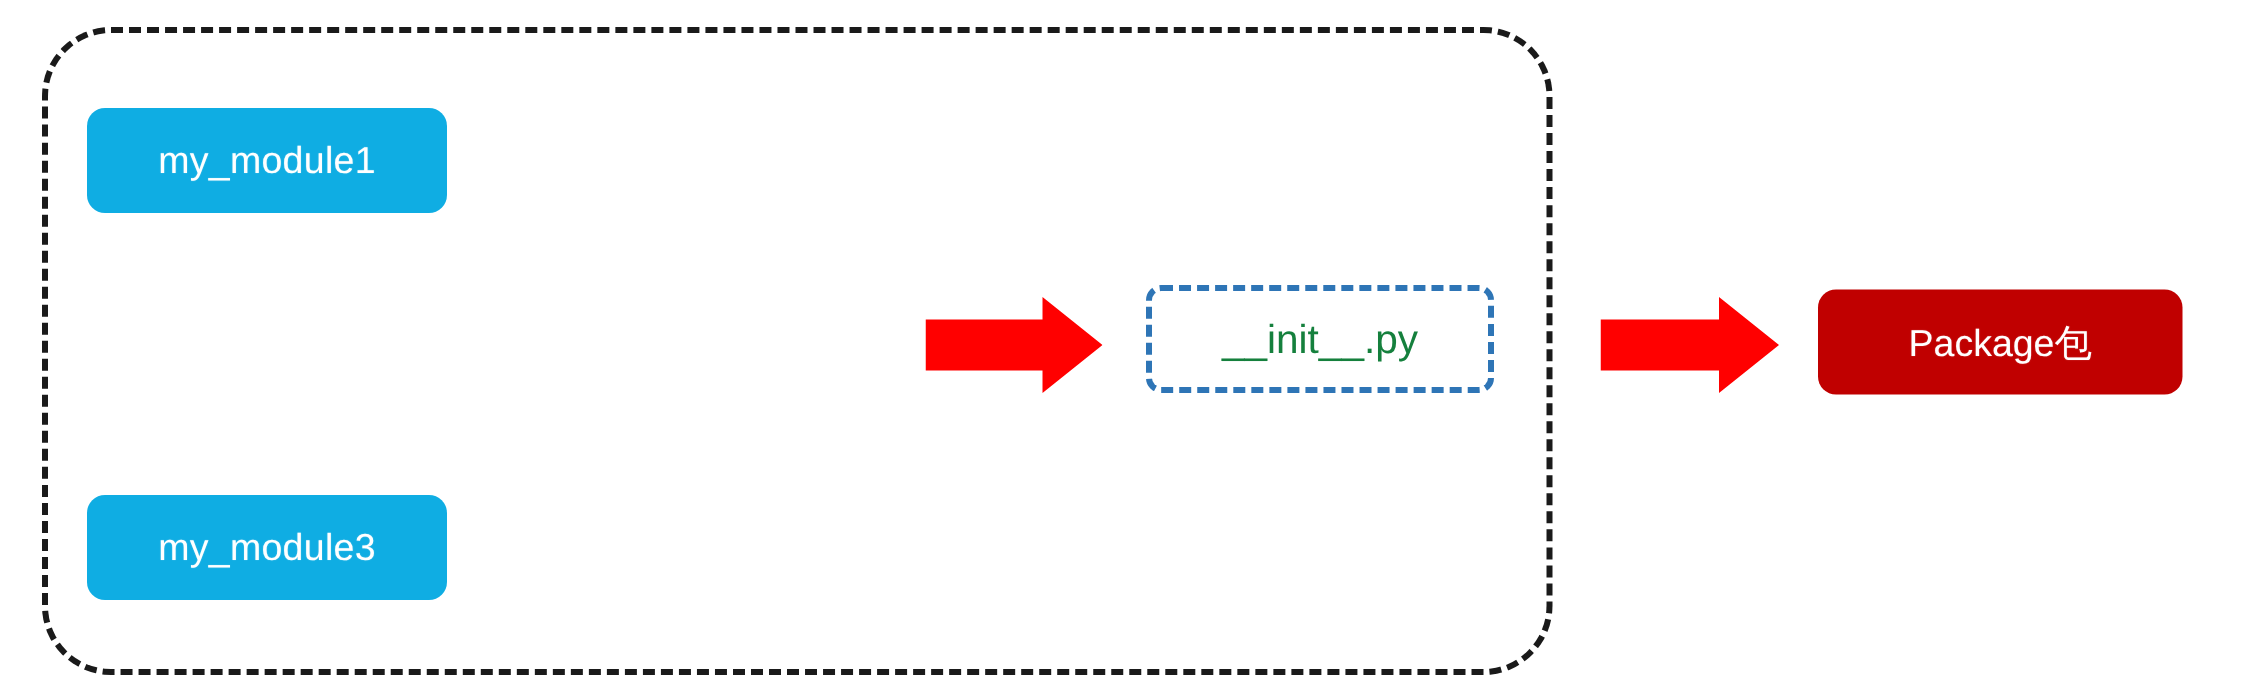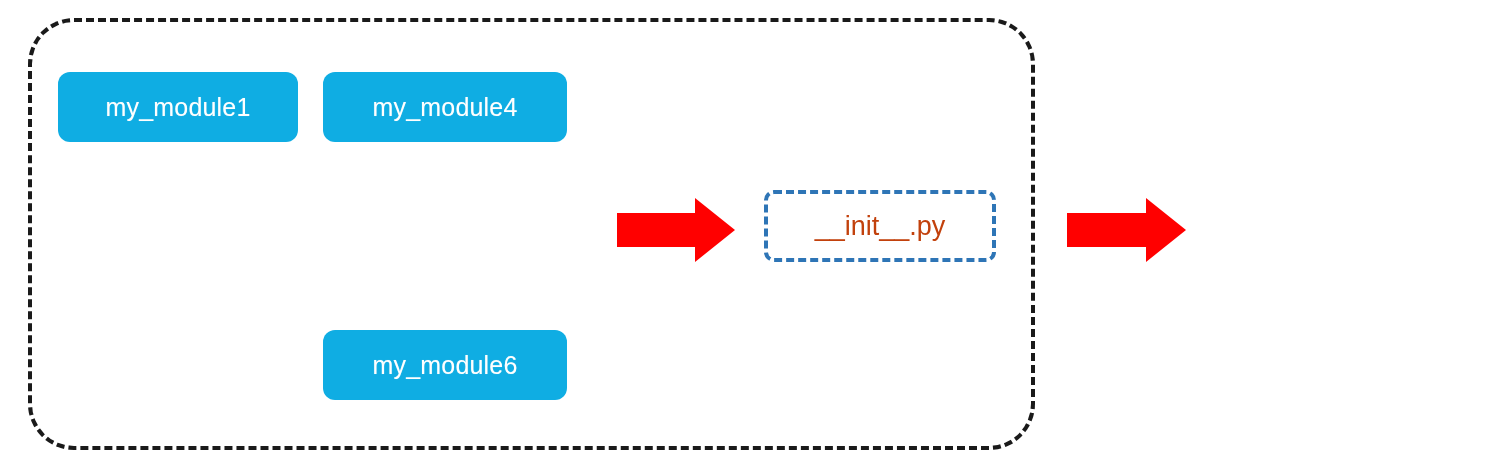--- a/index.html
+++ b/index.html
@@ -55,21 +55,21 @@
   .init-box {
     position: absolute;
     left: 764px;
     top: 190px;
     width: 232px;
     height: 72px;
     box-sizing: border-box;
     border: 4px dashed #2E75B6;
     border-radius: 10px;
     background: #ffffff;
-    color: #c2410c;
+    color: #15803d;
     font-size: 27px;
     display: flex;
     align-items: center;
     justify-content: center;
   }
 
   
   .arrow {
     position: absolute;
     height: 72px;
@@ -99,38 +99,38 @@
 </head>
 <body>
 
 <div id="canvas">
 
   <div class="module-group"></div>
 
   <div class="module-box col1 row1">
     <span>my_module1</span>
   </div>
+  <div class="module-box col1 row3">
+    <span>my_module3</span>
+  </div>
 
-  <div class="module-box col2 row1">
-    <span>my_module4</span>
-  </div>
-  <div class="module-box col2 row3">
-    <span>my_module6</span>
-  </div>
 
   <div class="arrow arrow-1">
     <svg viewBox="0 0 118 72" preserveAspectRatio="none" aria-hidden="true">
       <polygon points="0,19 78,19 78,4 118,36 78,68 78,53 0,53" fill="#FF0000"></polygon>
     </svg>
   </div>
 
   <div class="init-box">
     <span>__init__.py</span>
   </div>
 
   <div class="arrow arrow-2">
     <svg viewBox="0 0 119 72" preserveAspectRatio="none" aria-hidden="true">
       <polygon points="0,19 79,19 79,4 119,36 79,68 79,53 0,53" fill="#FF0000"></polygon>
     </svg>
   </div>
 
+  <div class="package-box">
+    <span>Package包</span>
+  </div>
 
 </div>
 
 </body></html>

